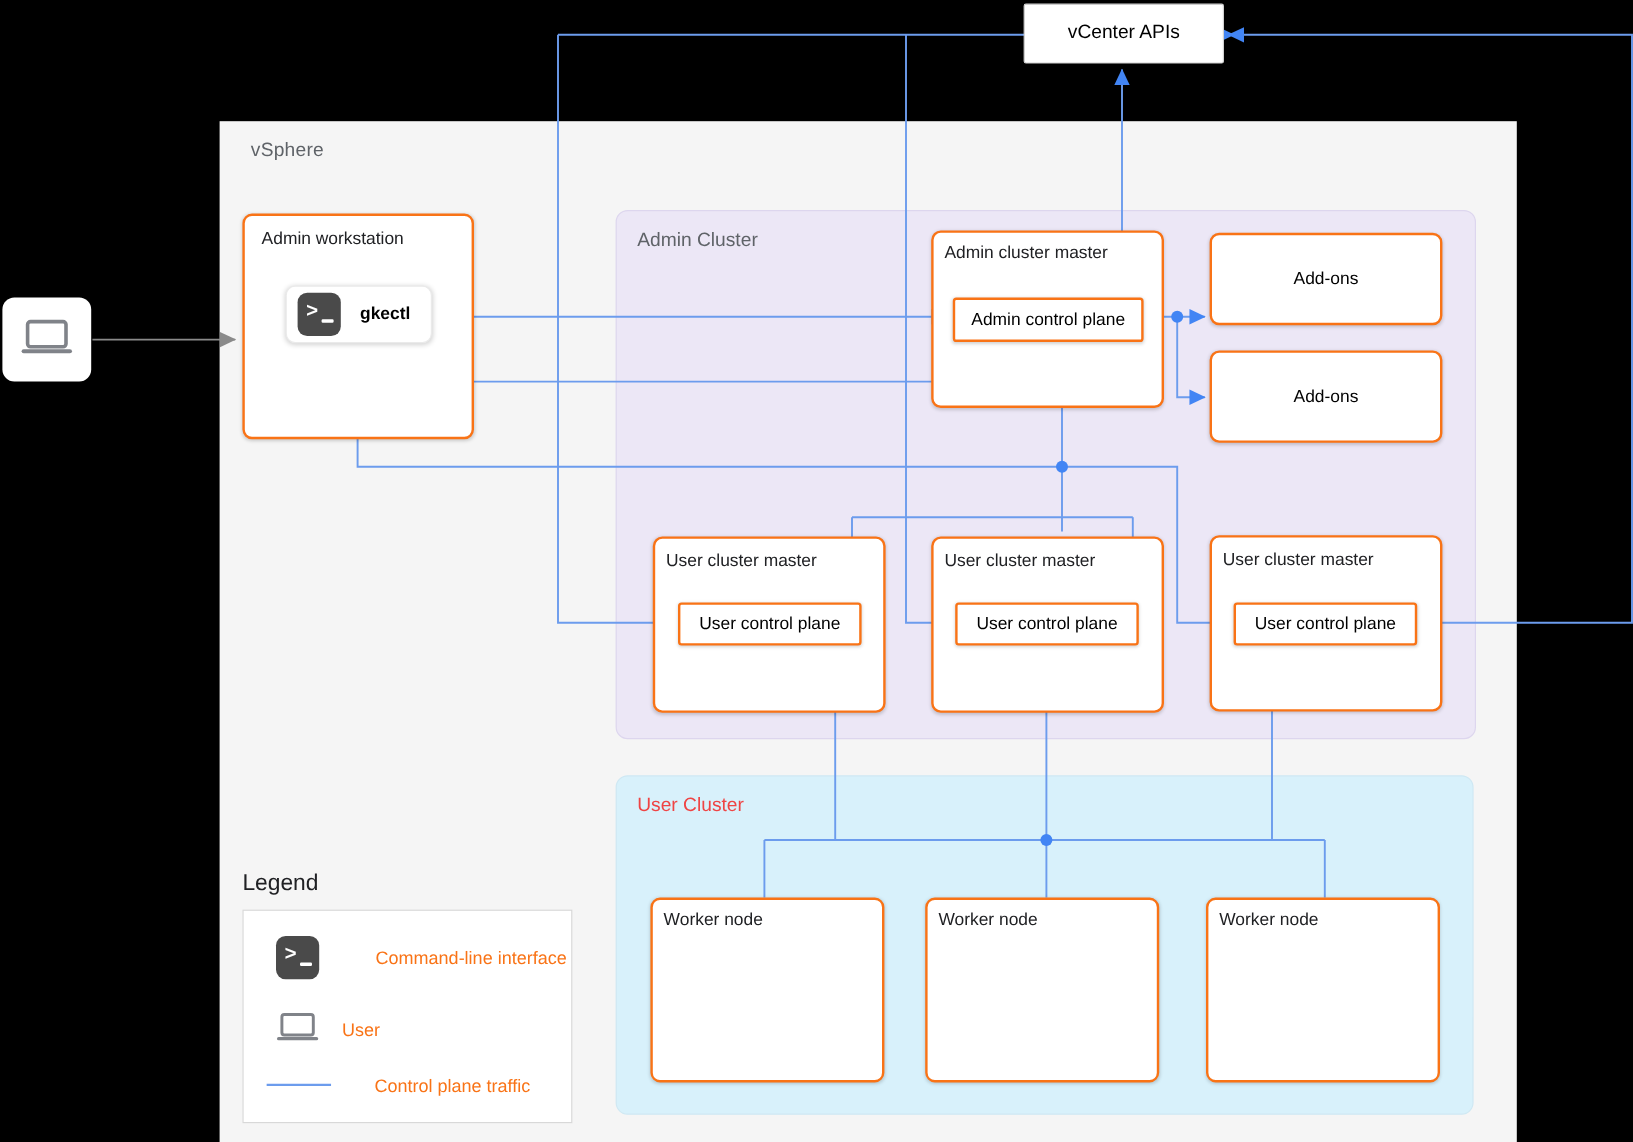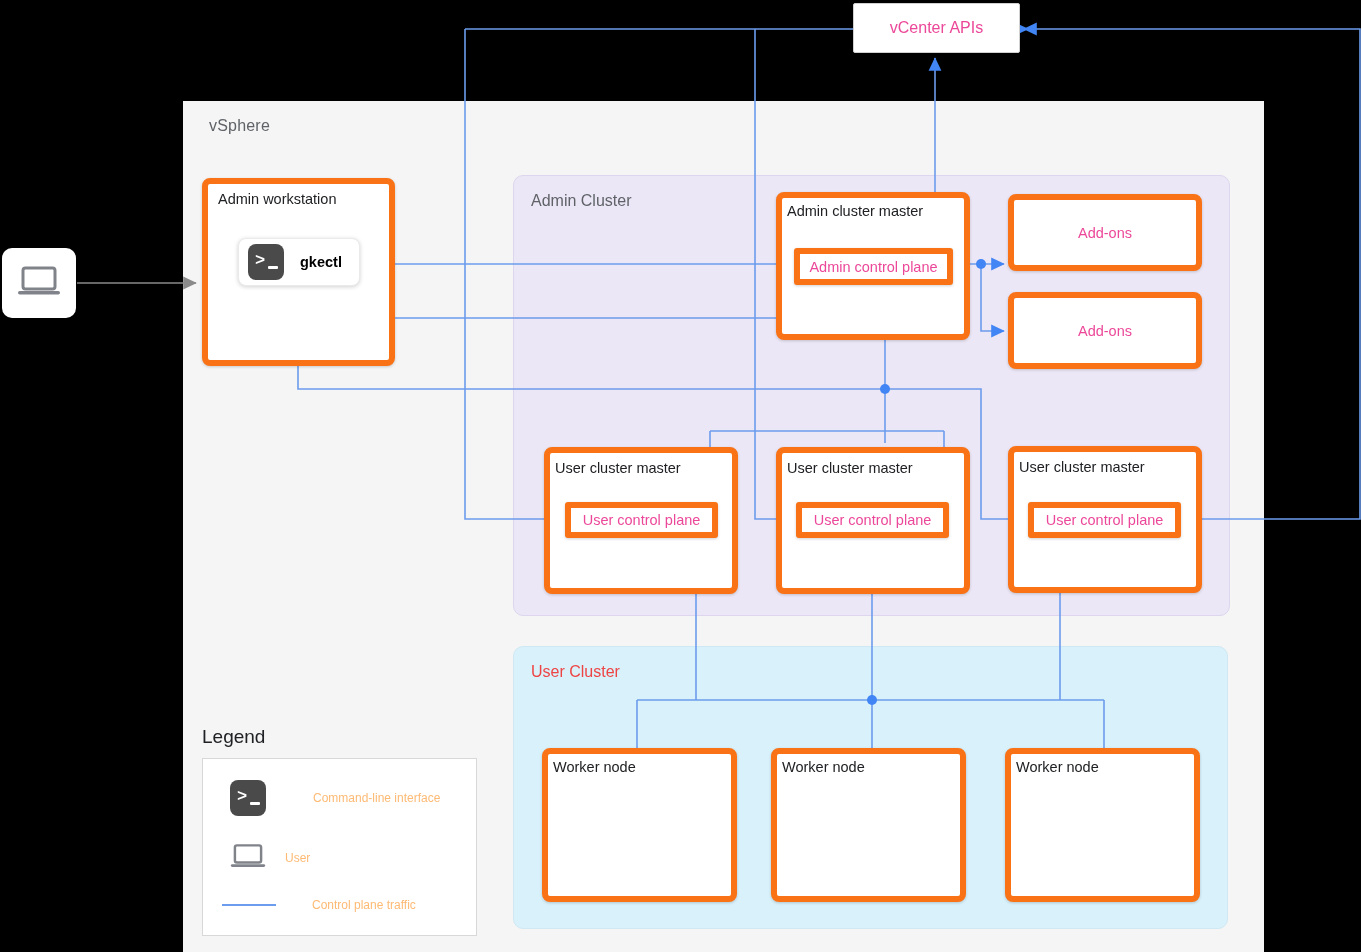--- a/index.html
+++ b/index.html
@@ -6,41 +6,41 @@
   #stage{position:relative;width:1361px;height:952px;background:#000;overflow:hidden;
          font-family:"Liberation Sans","DejaVu Sans",sans-serif;}
   .abs{position:absolute;}
   #vsphere{left:183px;top:101px;width:1081px;height:851px;background:#f5f5f5;}
   #vsphere-label{left:209px;top:117px;font-size:16px;color:#5f6368;letter-spacing:.2px;}
   .cluster{border-radius:10px;}
   #admin-cluster{left:513px;top:175px;width:717px;height:441px;background:#ece7f6;border:1px solid #ddd6ee;box-sizing:border-box;}
   #admin-cluster-label{left:531px;top:192px;font-size:16px;color:#5f6368;}
   #user-cluster{left:513px;top:646px;width:715px;height:283px;background:#d8f1fb;border:1px solid #cfe8f3;box-sizing:border-box;}
   #user-cluster-label{left:531px;top:663px;font-size:16px;color:#ef4444;}
-  .card{background:#fff;border:6px solid #f97316;border-radius:8px;box-sizing:border-box;
+  .card{background:#fff;border:2px solid #f97316;border-radius:8px;box-sizing:border-box;
         box-shadow:0 1px 3px rgba(0,0,0,.18);}
   .card-title{position:absolute;font-size:14.5px;color:#202124;}
-  .centered{display:flex;align-items:center;justify-content:center;font-size:14.5px;color:#ec4899;}
+  .centered{display:flex;align-items:center;justify-content:center;font-size:14.5px;color:#000000;}
   #vcenter{left:853px;top:3px;width:165px;height:48px;background:#fff;border:1px solid #d0d0d0;border-radius:2px;}
   #vcenter span{font-size:16px;}
   #laptop-box{left:2px;top:248px;width:74px;height:70px;background:#fff;border-radius:10px;
               box-shadow:0 1px 3px rgba(0,0,0,.2);display:flex;align-items:center;justify-content:center;}
   #adminws{left:202px;top:178px;width:193px;height:188px;}
   #adminws-title{left:218px;top:191px;}
   .cli-card{background:#fff;border:1px solid #eaeaea;border-radius:8px;box-shadow:0 1px 4px rgba(0,0,0,.18);
             display:flex;align-items:center;padding-left:9px;box-sizing:border-box;}
   .cli-ico{width:36px;height:36px;border-radius:8px;background:#4a4a4a;position:relative;flex:0 0 auto;}
   .cli-ico:before{content:">";position:absolute;left:7px;top:7px;color:#fff;font-size:17px;
                   font-family:"Liberation Mono","DejaVu Sans Mono",monospace;font-weight:bold;line-height:20px;}
   .cli-ico:after{content:"";position:absolute;left:20px;top:22px;width:10px;height:3px;background:#fff;border-radius:1px;}
   .cli-label{margin-left:16px;font-size:14.5px;color:#000000;font-weight:bold;}
   #legend-title{left:202px;top:726px;font-size:19px;color:#202124;}
   #legend-box{left:202px;top:758px;width:275px;height:178px;background:#fff;border:1px solid #d8d8d8;box-sizing:border-box;}
   .leg-row{position:absolute;display:flex;align-items:center;}
-  .leg-text{margin-left:0;font-size:12px;color:#fdba74;}
+  .leg-text{margin-left:0;font-size:15px;color:#f97316;}
   svg.wires{position:absolute;left:0;top:0;width:1361px;height:952px;overflow:visible;pointer-events:none;}
 </style>
 </head>
 <body>
 
 <div id="stage">
 
   <div class="abs" id="vsphere"></div>
   <div class="abs" id="vsphere-label">vSphere</div>
 

